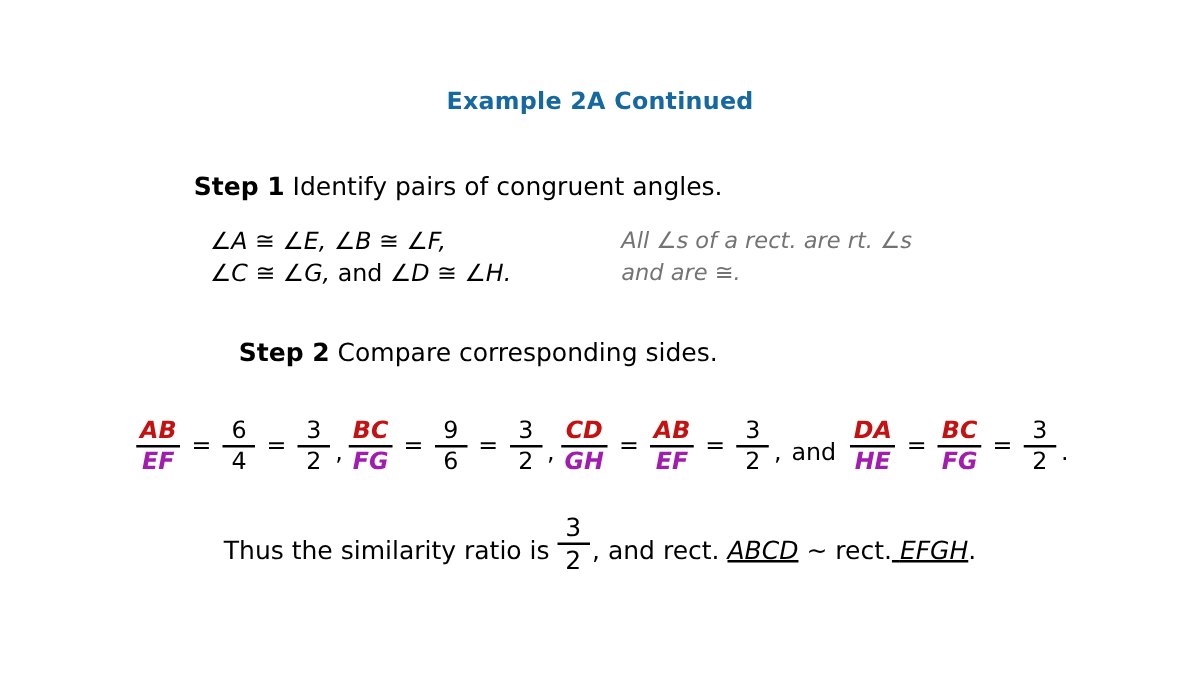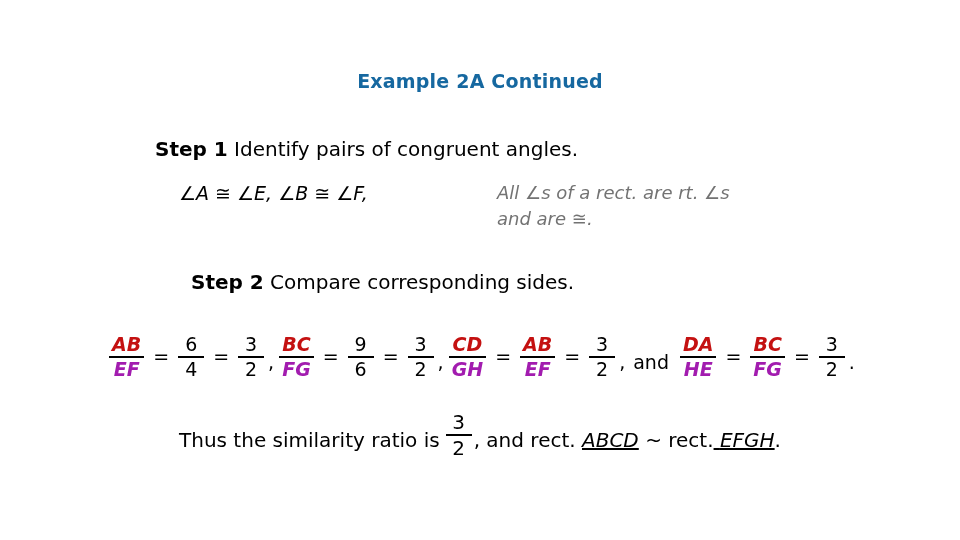--- a/index.html
+++ b/index.html
@@ -49,21 +49,21 @@
   }
   .step-text {
     font-weight: normal;
   }
   #step1-line { top: 137px; }
   #step2-line { top: 270px; margin-left: 36px; }
 
   
   .angles {
     position: absolute;
-    left: 179px;
+    left: 168px;
     top: 180px;
     font-size: 19px;
     font-style: italic;
     line-height: 26px;
     white-space: nowrap;
   }
   .angles .upright {
     font-style: normal;
   }
 
@@ -186,20 +186,25 @@
 <div class="slide">
 
   <div class="title">Example 2A Continued</div>
 
   <div class="step-line" id="step1-line">
     <span class="step-label">Step 1</span><span class="step-text"> <span>Identify pairs of congruent angles.</span></span>
   </div>
 
   <div class="angles">
     <div>∠A ≅ ∠E, ∠B ≅ ∠F,</div>
+    <div>
+      <span>∠C ≅ ∠G,</span>
+      <span class="upright">and</span>
+      <span>∠D ≅ ∠H.</span>
+    </div>
   </div>
 
   <div class="reason">
     <div>All ∠s of a rect. are rt. ∠s</div>
     <div>and are ≅.</div>
   </div>
 
   <div class="step-line" id="step2-line">
     <span class="step-label">Step 2</span><span class="step-text"> <span>Compare corresponding sides.</span></span>
   </div>

